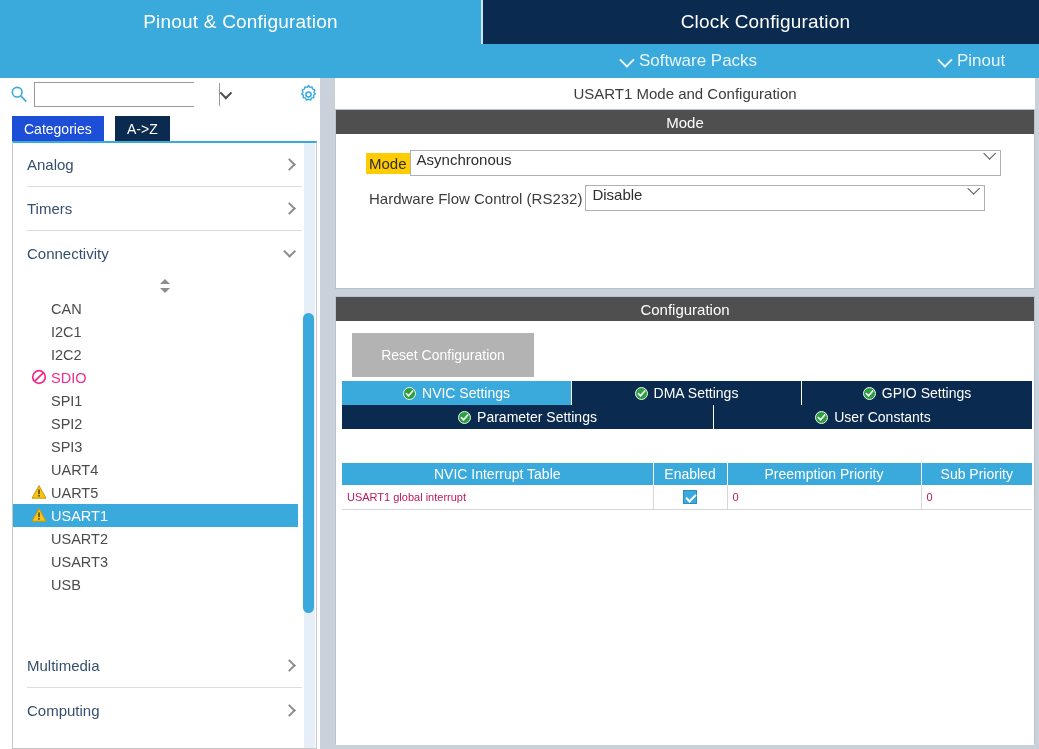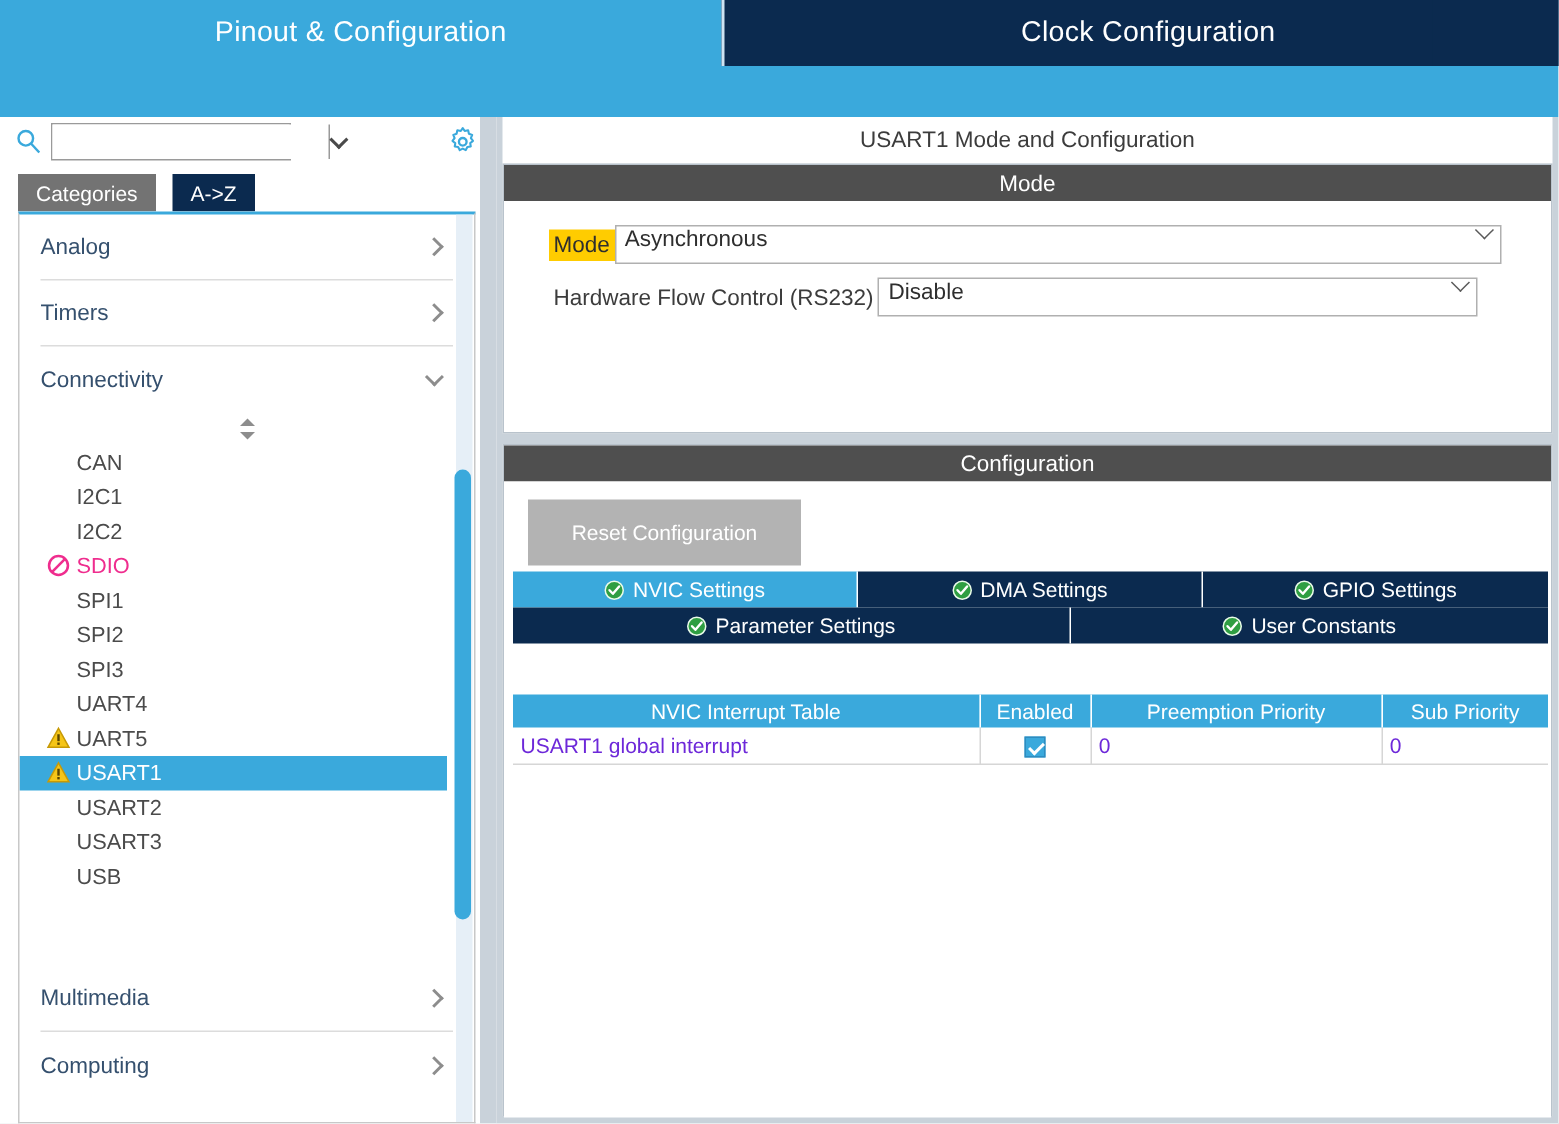--- a/index.html
+++ b/index.html
@@ -70,21 +70,21 @@
     transform:rotate(45deg) translateY(-2px);
   }
   .gear-icon { position:absolute; left:298px; top:84px; width:21px; height:21px; }
 
   .subtabs { position:absolute; left:0; top:38px; width:331px; height:25px; }
   .subtab {
     position:absolute; top:0; height:25px;
     display:flex; align-items:center; justify-content:center;
     color:#fff; font-size:14px; padding:0 12px;
   }
-  .subtab-cat { left:12px; background:#737373; }
+  .subtab-cat { left:12px; background:#1d4ed8; }
   .subtab-az  { left:115px; background:#0b2a4f; }
 
   .treewrap {
     position:absolute; left:12px; top:63px; width:305px; height:608px;
     background:#ffffff; border:1px solid #c8c8c8; border-top:2px solid #3aa9dc;
     overflow:hidden;
   }
   .cat-row {
     position:relative; height:44px; margin:0 14px;
     display:flex; align-items:center; justify-content:space-between;
@@ -200,21 +200,21 @@
   .nvic-table {
     position:absolute; left:6px; top:108px; width:690px;
     border-collapse:collapse; table-layout:fixed;margin-top:34px;
   }
   .nvic-table th {
     background:#3aa9dc; color:#ffffff; font-weight:normal; font-size:14px;
     height:22px; border-right:1px solid #ffffff; text-align:center;
   }
   .nvic-table th:last-child { border-right:none; }
   .nvic-table td {
-    height:24px; font-size:14px; color:#6d28d9;
+    height:24px; font-size:11px; color:#be185d;
     border-right:1px solid #d6d6d6; border-bottom:1px solid #d6d6d6;
     padding:0 5px;
   }
   .nvic-table td:last-child { border-right:none; }
   .cell-center { text-align:center; }
   .cbx {
     display:inline-block; width:14px; height:14px; background:#3aa9dc;
     border:1px solid #2e8cc0; position:relative; vertical-align:middle;
   }
   .cbx:after {
@@ -232,20 +232,30 @@
     <div class="tab-main tab-pinout">
       <span>Pinout &amp; Configuration</span>
     </div>
     <div class="tab-main tab-clock">
       <span>Clock Configuration</span>
     </div>
     <div class="tab-main tab-extra">
       <span></span>
     </div>
 
+    <div class="subbar">
+      <div class="subitem sub-sp">
+        <span class="chev-down"></span>
+        <span>Software Packs</span>
+      </div>
+      <div class="subitem sub-pin">
+        <span class="chev-down"></span>
+        <span>Pinout</span>
+      </div>
+    </div>
   </div>
 
   <div class="leftpanel">
 
     <div class="searchrow">
       <svg class="search-icon" viewBox="0 0 20 20">
         <circle cx="8" cy="8" r="5.4" fill="none" stroke="#3aa9dc" stroke-width="1.8"></circle>
         <line x1="12" y1="12" x2="18" y2="18.5" stroke="#3aa9dc" stroke-width="1.8"></line>
       </svg>
       <div class="search-box">

